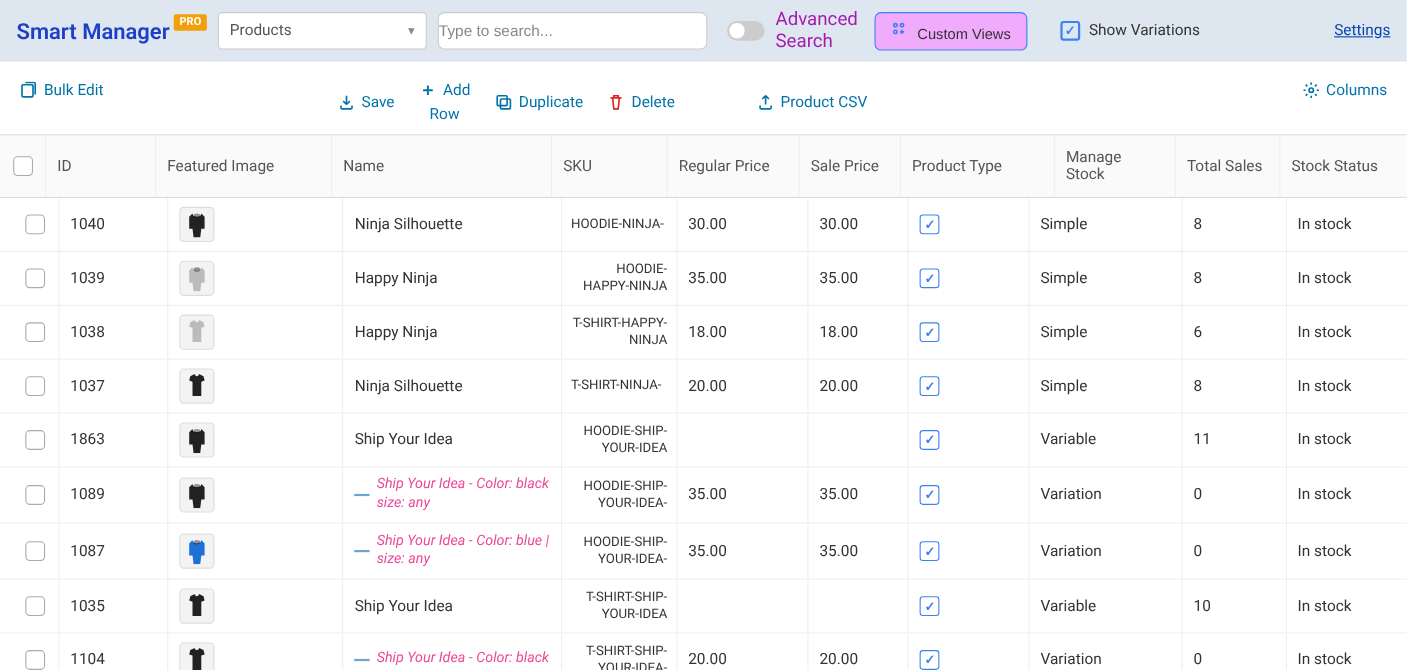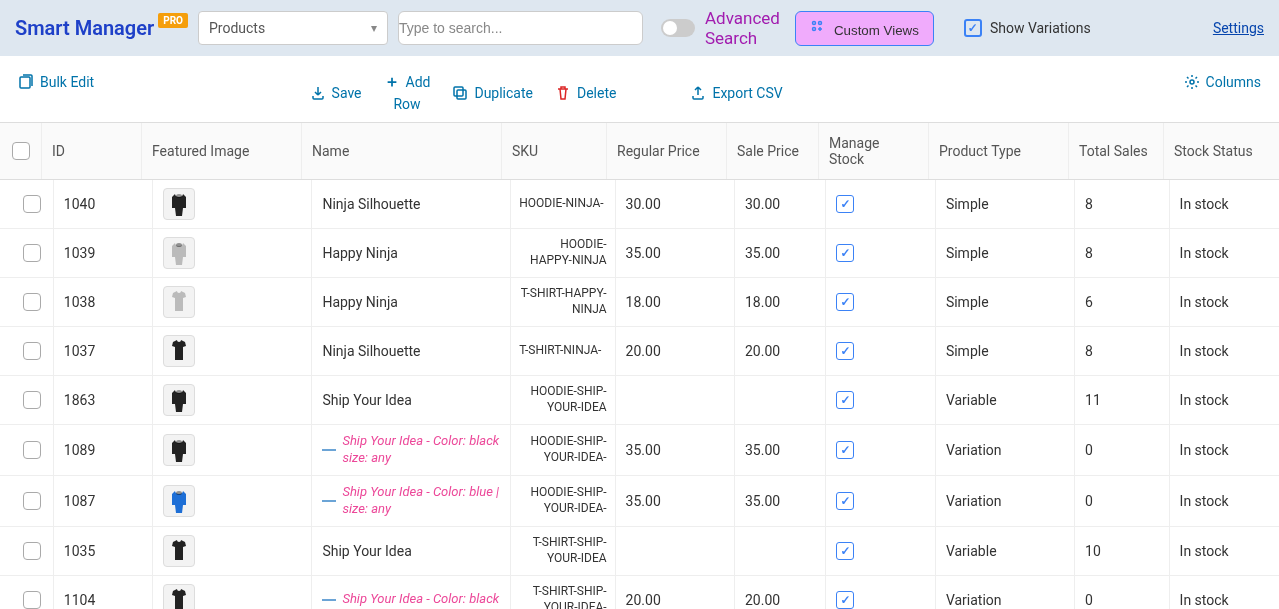--- a/index.html
+++ b/index.html
@@ -140,21 +140,21 @@
       <span>Delete</span>
     </div>
     <div style="width:30px"></div>
     <div class="tb-item">
       <span class="tb-icon">
         <svg viewBox="0 0 16 16" width="16" height="16" fill="none" stroke="#0073aa" stroke-width="1.5">
             <path d="M8 10V2m0 0L5 5m3-3l3 3"></path>
             <path d="M3 11v2a1 1 0 0 0 1 1h8a1 1 0 0 0 1-1v-2"></path>
           </svg>
       </span>
-      <span>Export CSV</span>
+      <span>Product CSV</span>
     </div>
   </div>
 
   <div class="tb-item tb-right">
     <span class="tb-icon">
       <svg viewBox="0 0 16 16" width="16" height="16" fill="none" stroke="#0073aa" stroke-width="1.5">
           <circle cx="8" cy="8" r="2"></circle>
           <path d="M8 1v2M8 13v2M1 8h2M13 8h2M3 3l1.5 1.5M11.5 11.5L13 13M13 3l-1.5 1.5M4.5 11.5L3 13"></path>
         </svg>
     </span>
@@ -166,22 +166,22 @@
   <div class="grid-head">
     <div class="cell chk-col">
         <div class="row-chk"></div>
       </div>
     <div class="cell id-col">ID</div>
     <div class="cell img-col">Featured Image</div>
     <div class="cell name-col">Name</div>
     <div class="cell sku-col">SKU</div>
     <div class="cell rp-col">Regular Price</div>
     <div class="cell sp-col">Sale Price</div>
+    <div class="cell pt-col">Product Type</div>
     <div class="cell ms-col">Manage Stock</div>
-    <div class="cell pt-col">Product Type</div>
     <div class="cell ts-col">Total Sales</div>
     <div class="cell ss-col">Stock Status</div>
   </div>
   <div id="grid-body">
       <div class="grid-row">
         <div class="cell chk-col">
           <div class="row-chk"></div>
         </div>
         <div class="cell id-col">1040</div>
         <div class="cell img-col">

